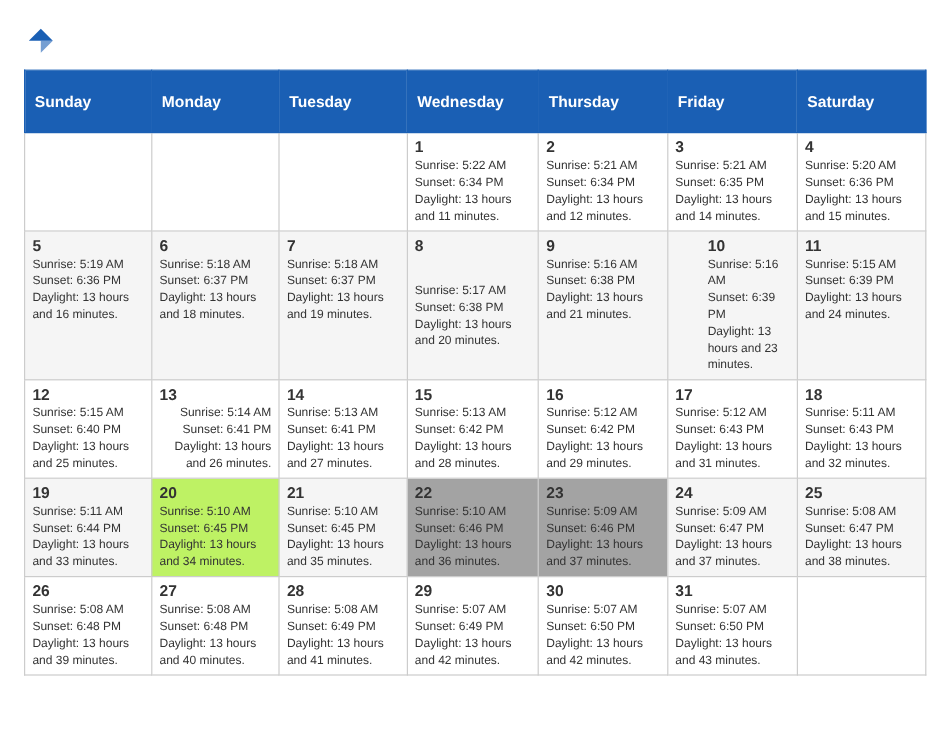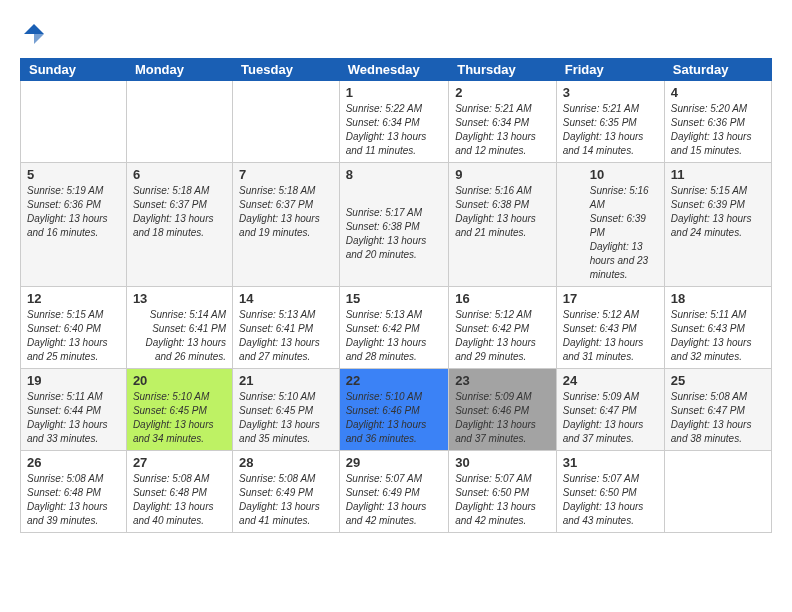--- a/index.html
+++ b/index.html
@@ -49,21 +49,21 @@
     }
     .calendar {
       width: 100%;
       border-collapse: collapse;
       border: 1px solid #ccc;
     }
     .calendar th {
       background-color: #1a5fb4;
       color: #fff;
       text-align: left;
-      padding: 3px 8px;
+      padding: 18px 8px;
       font-size: 13px;
       border: 1px solid #1a5fb4;
     }
     .calendar td {
       border: 1px solid #ccc;
       vertical-align: top;
       padding: 4px 6px;
       width: 113px;
       min-height: 80px;
       background: #fff;
@@ -74,21 +74,20 @@
     .day-number {
       font-size: 13px;
       font-weight: bold;
       color: #333;
       margin-bottom: 2px;
     }
     .day-info {
       font-size: 10px;
       color: #333;
       line-height: 1.4;
-      font-style: italic;
     }
     .empty-cell {
       background: #fff !important;
     }
   </style>
 </head>
 <body>
 
 <div class="header">
   <div class="logo">
@@ -248,21 +247,21 @@
           <div class="day-info" style="white-space: pre-line;">Sunrise: 5:10 AM
 Sunset: 6:45 PM
 Daylight: 13 hours and 34 minutes.</div>
         </td>
         <td style="background: rgb(245, 245, 245);">
           <div class="day-number">21</div>
           <div class="day-info" style="white-space: pre-line;">Sunrise: 5:10 AM
 Sunset: 6:45 PM
 Daylight: 13 hours and 35 minutes.</div>
         </td>
-        <td style="background: #3b82f6;">
+        <td style="background: #a3a3a3;">
           <div class="day-number">22</div>
           <div class="day-info" style="white-space: pre-line;">Sunrise: 5:10 AM
 Sunset: 6:46 PM
 Daylight: 13 hours and 36 minutes.</div>
         </td>
         <td style="background: #a3a3a3;">
           <div class="day-number">23</div>
           <div class="day-info" style="white-space: pre-line;">Sunrise: 5:09 AM
 Sunset: 6:46 PM
 Daylight: 13 hours and 37 minutes.</div>

